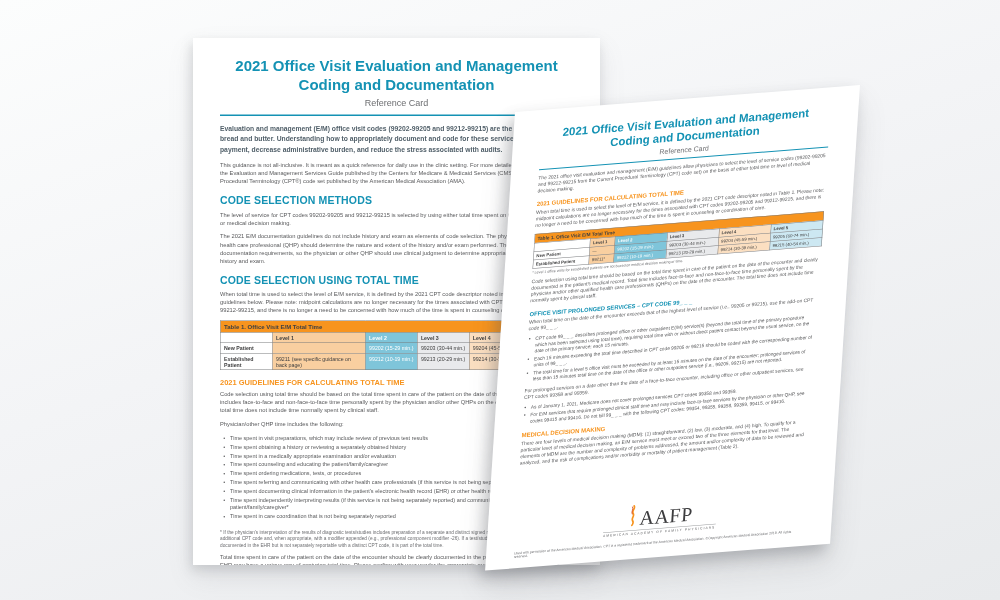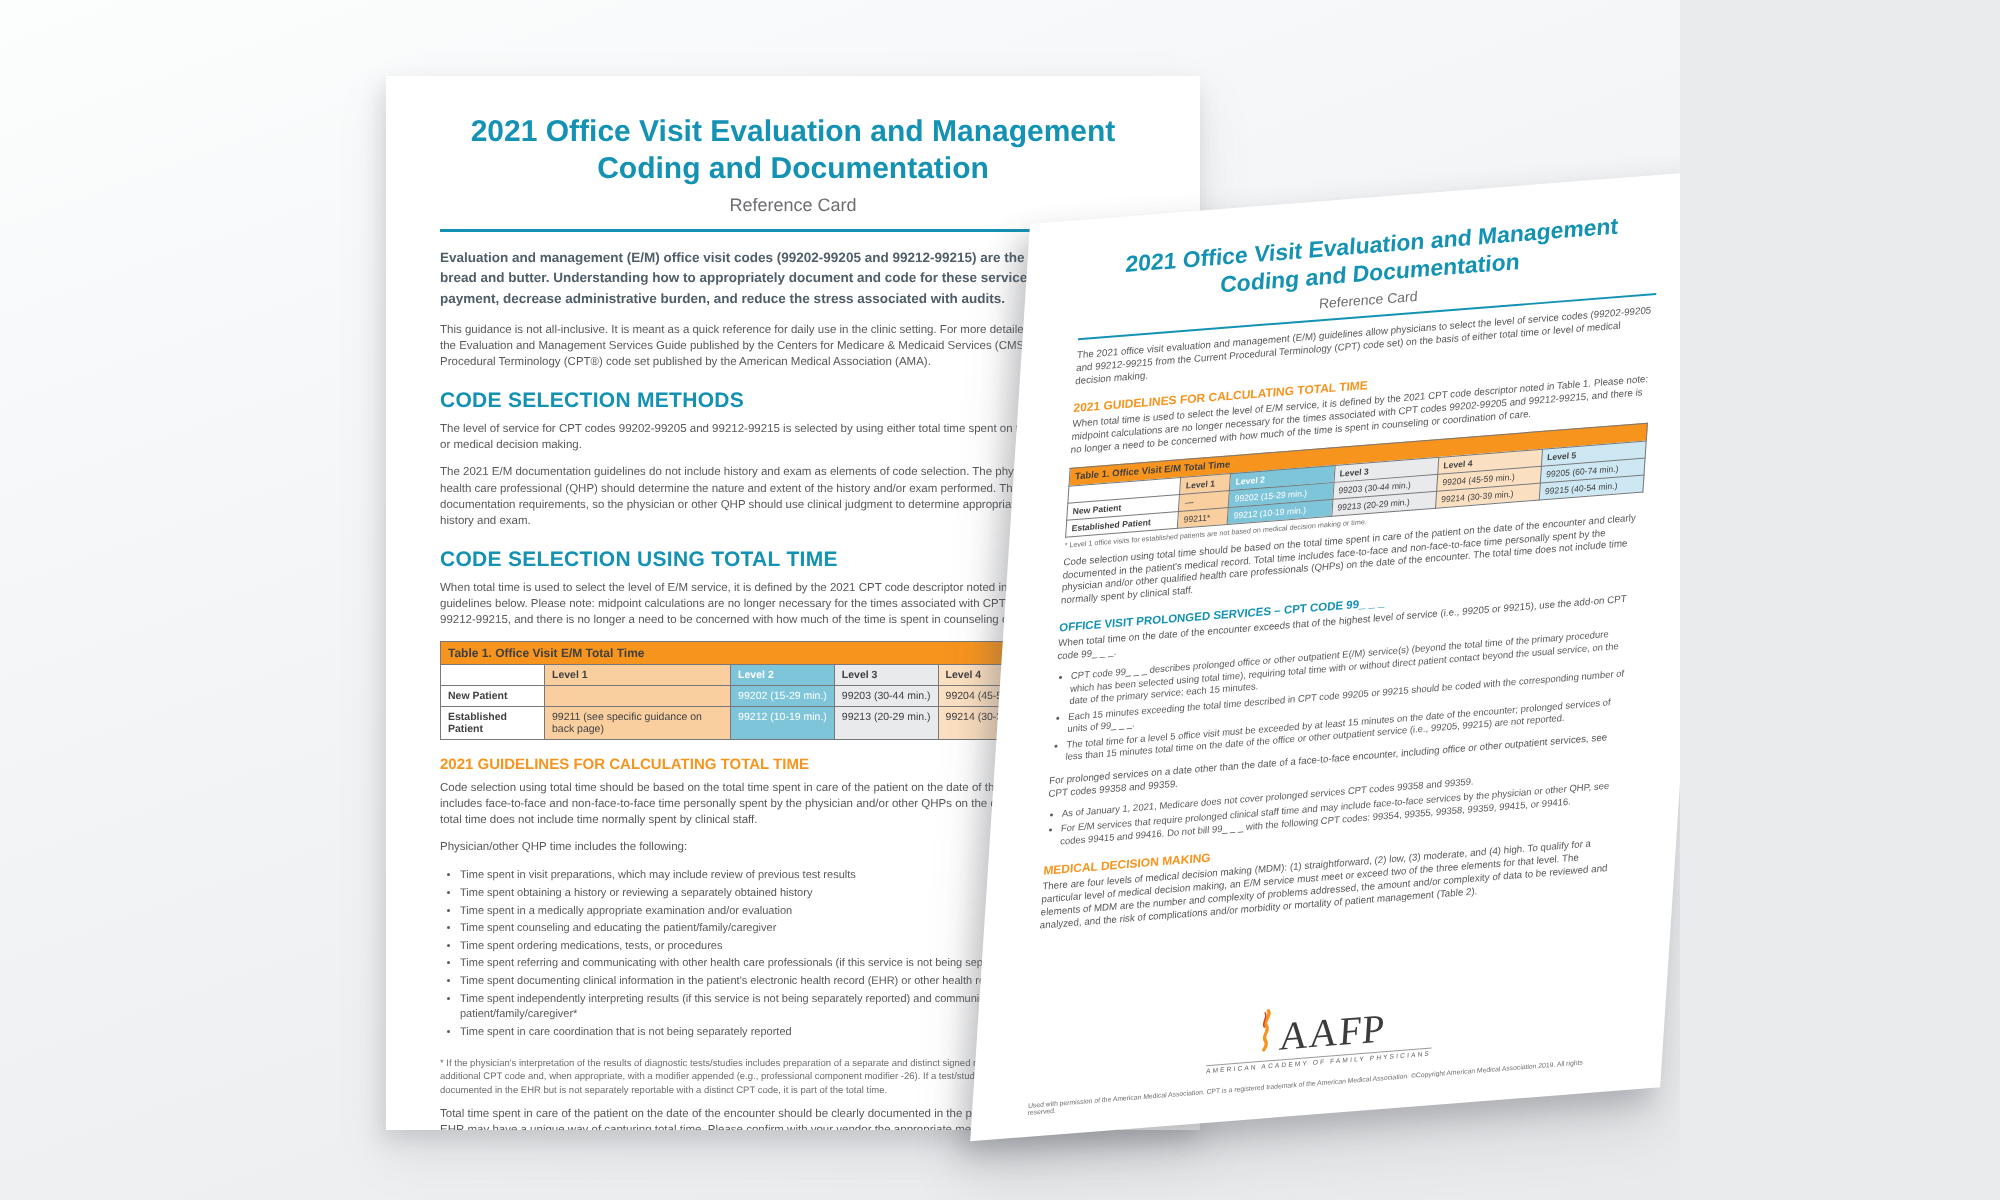--- a/index.html
+++ b/index.html
@@ -1,17 +1,17 @@
 <!DOCTYPE html>
 <html><head>
 <meta charset="utf-8">
 <style>
   html,body{margin:0;padding:0;background:#e9ebed;}
   .stage{
-    position:relative;width:840px;height:600px;overflow:hidden;
+    position:relative;width:1000px;height:600px;overflow:hidden;
     background:linear-gradient(160deg,#fcfdfd 0%,#f3f4f6 45%,#e8eaec 100%);
     font-family:"Liberation Sans",sans-serif;
   }
   .sheet{position:absolute;background:#ffffff;overflow:hidden;}
   .sheet1{
     left:193px;top:38px;width:407px;height:527px;
     box-shadow:-2px 5px 10px rgba(110,115,120,.22),0 12px 24px rgba(110,115,120,.14);
   }
   .sheet2{
     left:515px;top:112px;width:346px;height:460px;

